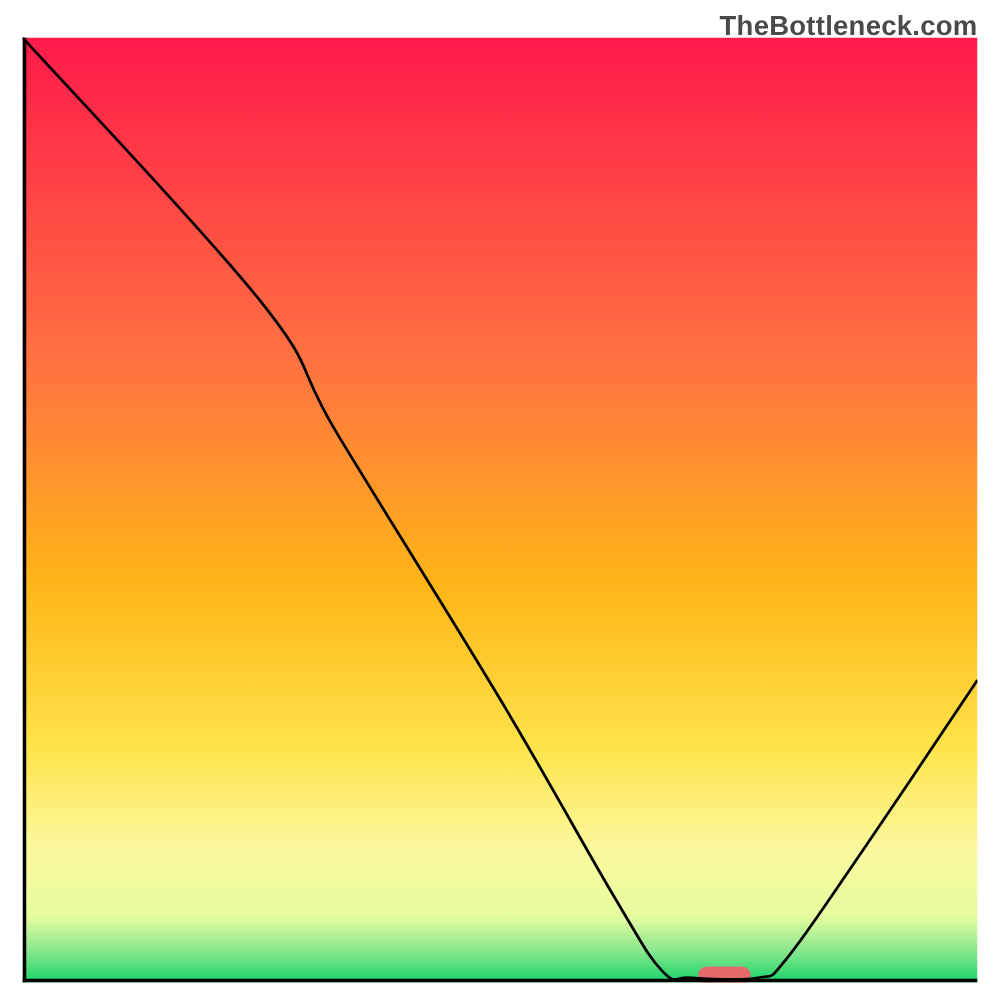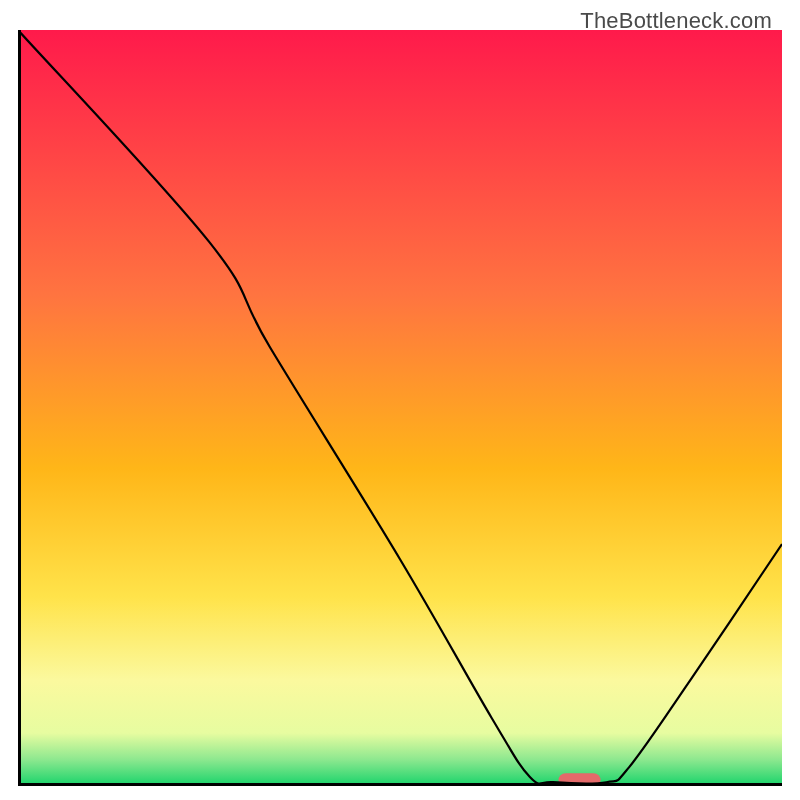--- a/index.html
+++ b/index.html
@@ -12,23 +12,23 @@
     font-family: Arial, Helvetica, sans-serif;
   }
   .container {
     position: relative;
     width: 800px;
     height: 800px;
   }
   .watermark {
     position: absolute;
     top: 8px;
-    right: 28px;
+    right: 18px;
     font-size: 22px;
-    font-weight: 400;
+    font-weight: 700;
     color: #4a4a4a;
     letter-spacing: 0.2px;
   }
   .plot {
     position: absolute;
     left: 18px;
     top: 30px;
     width: 764px;
     height: 756px;
   }

